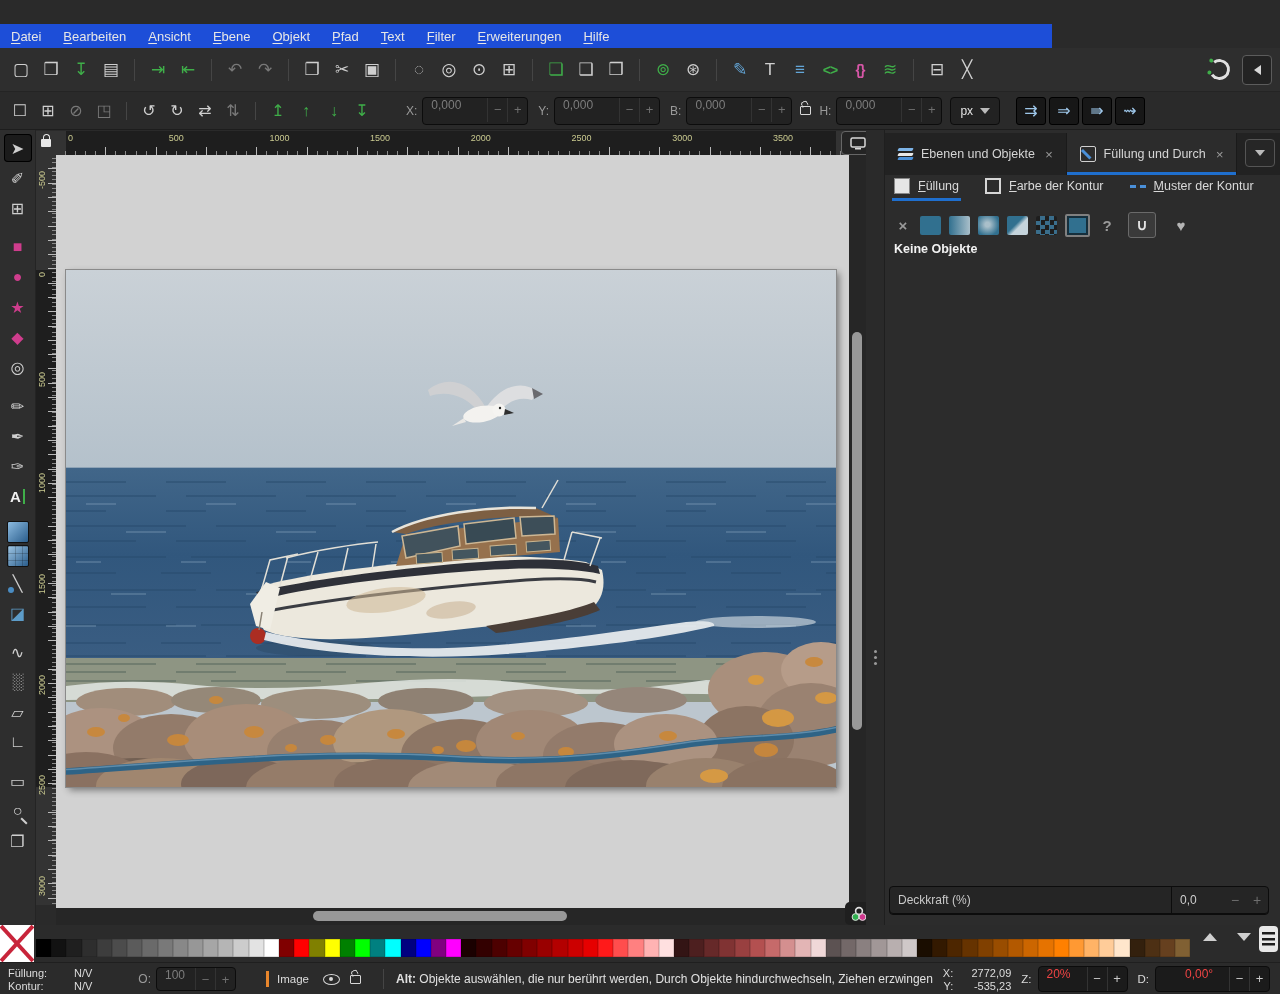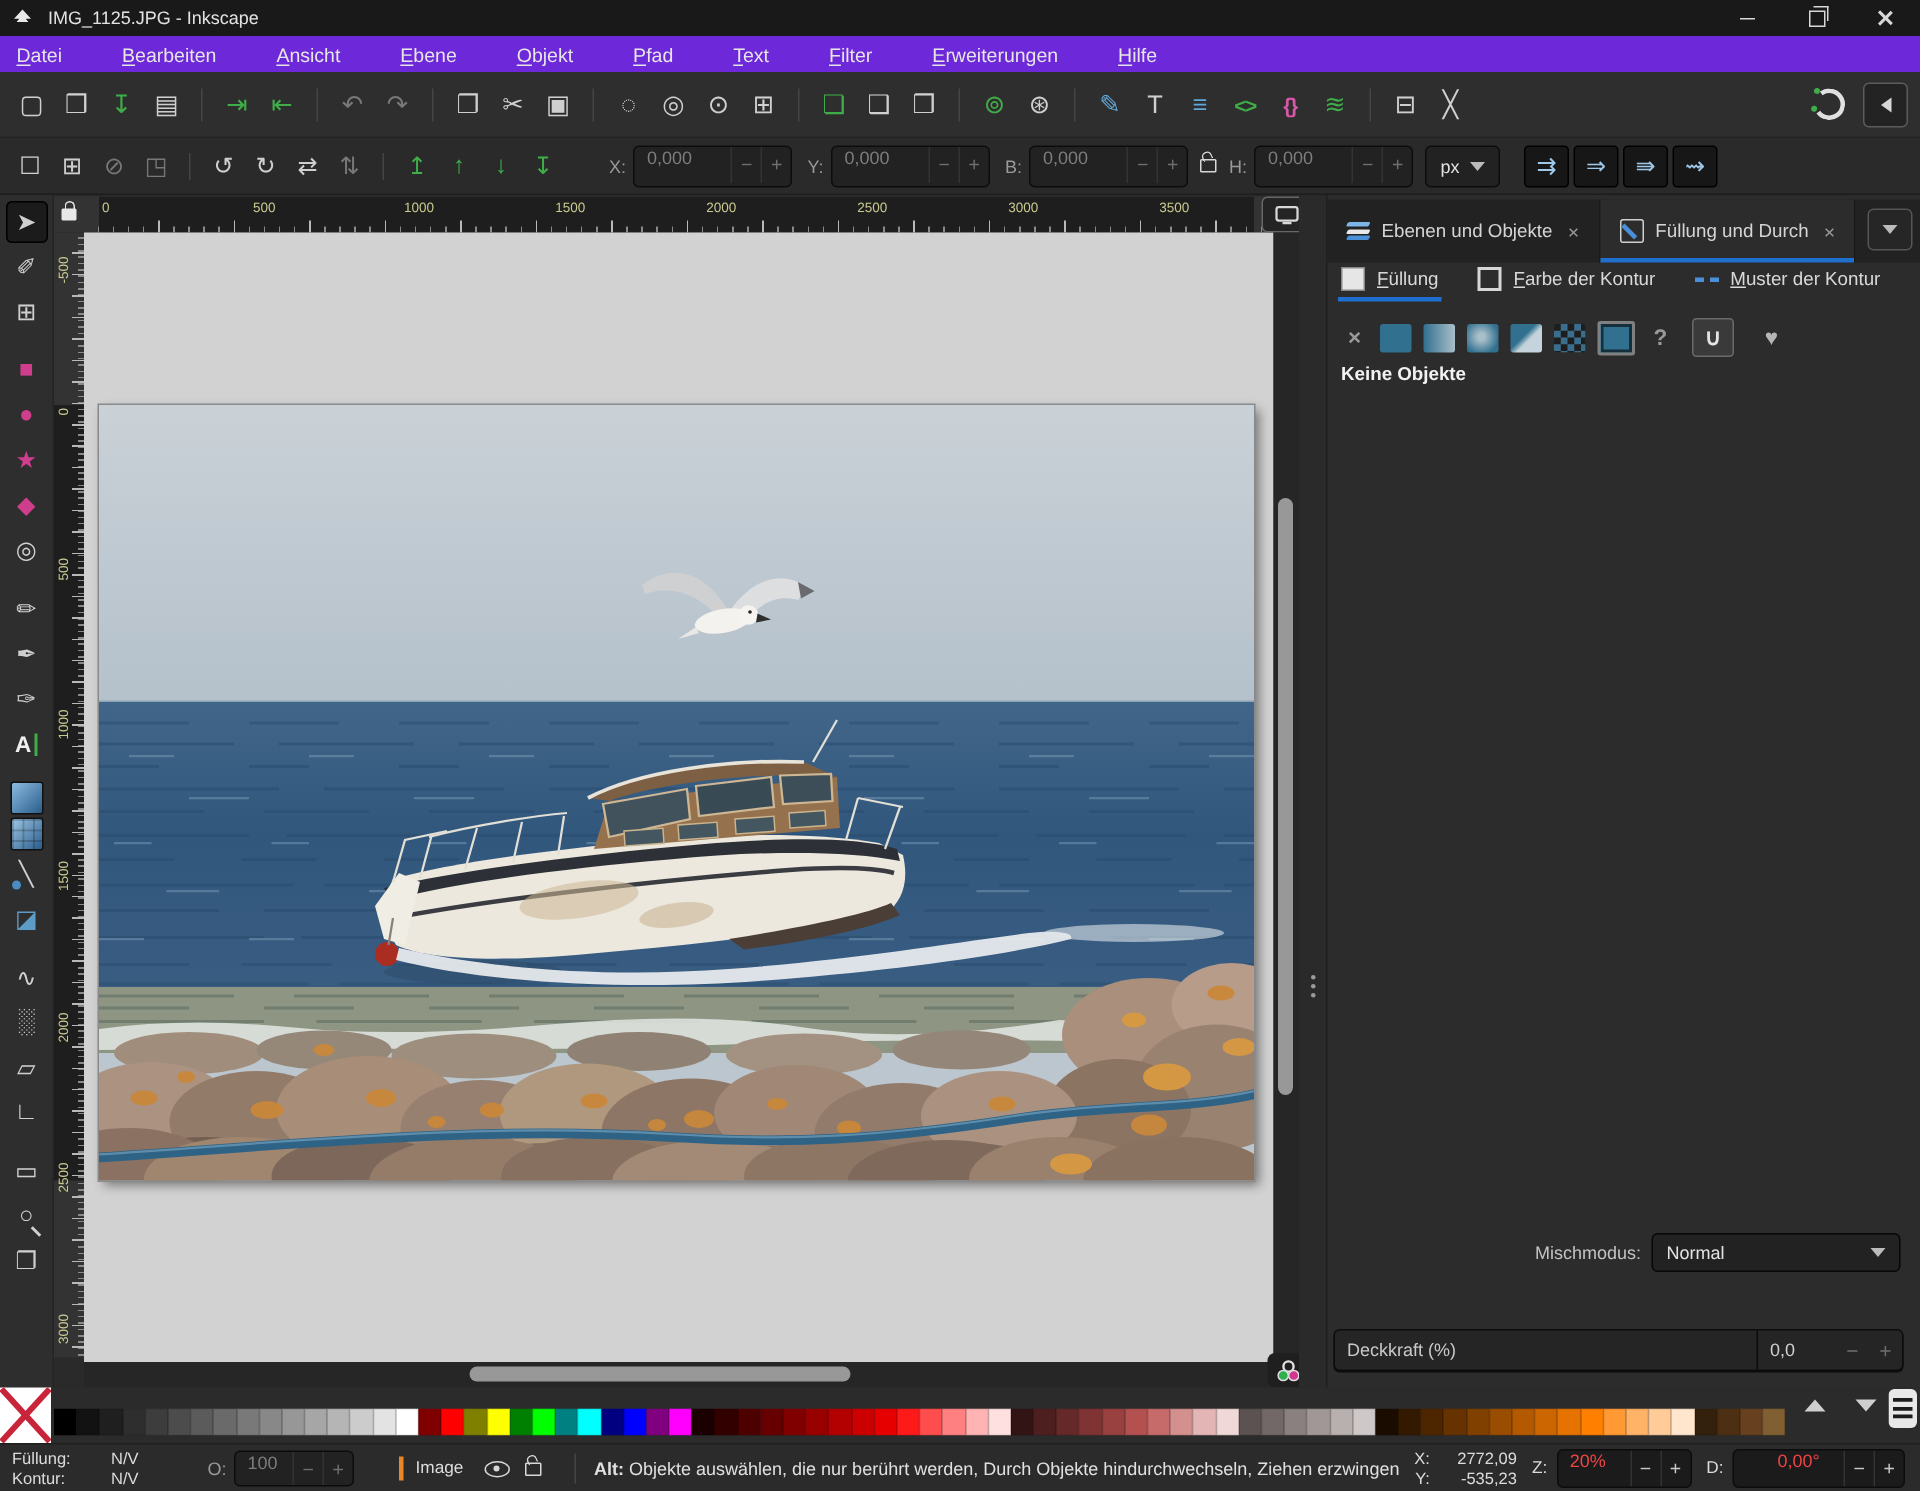--- a/index.html
+++ b/index.html
@@ -13,22 +13,22 @@
   #wincontrols{margin-left:auto;display:flex;height:100%;}
   .winbtn{width:46px;height:100%;display:flex;align-items:center;justify-content:center;}
   .wi-min{width:10px;height:1px;background:#d8d8d8;display:block;}
   .wi-max{width:9px;height:9px;border:1px solid #d8d8d8;position:relative;display:block;}
   .wi-max:before{content:"";position:absolute;left:2px;top:-4px;width:9px;height:9px;
                  border:1px solid #d8d8d8;border-bottom:none;border-left:none;}
   .wi-close{width:12px;height:12px;position:relative;display:block;}
   .wi-close:before,.wi-close:after{content:"";position:absolute;left:5px;top:0;width:1.5px;height:12px;background:#d8d8d8;}
   .wi-close:before{transform:rotate(45deg);} .wi-close:after{transform:rotate(-45deg);}
   
-  #menubar{position:absolute;left:0;top:24px;width:1280px;height:24px;background:#6d28d9;
-           display:flex;align-items:center;font-size:13px;gap:18px;}
+  #menubar{position:absolute;left:0;top:24px;width:1052px;height:24px;background:#1d4ed8;
+           display:flex;align-items:center;font-size:13px;}
   .menu-item{padding:3px 11px;color:#e6e6e6;}
   .menu-item u{text-decoration:underline;text-underline-offset:2px;}
   
   #toolbar1{position:absolute;left:0;top:48px;width:1280px;height:44px;background:#2e2e2e;
             display:flex;align-items:center;padding-left:6px;box-sizing:border-box;border-bottom:1px solid #242424;}
   #toolbar2{position:absolute;left:0;top:92px;width:1280px;height:38px;background:#2a2a2a;
             display:flex;align-items:center;padding-left:6px;box-sizing:border-box;border-bottom:1px solid #1d1d1d;}
   .tb-btn{width:30px;height:30px;display:flex;align-items:center;justify-content:center;
           font-size:17px;color:#cfcfcf;position:relative;flex:0 0 auto;}
   #toolbar2 .tb-btn{width:28px;height:26px;font-size:16px;}
@@ -177,39 +177,20 @@
   #status-z,#status-d{display:flex;align-items:center;gap:6px;margin-right:10px;}
   #status-z .spin,#status-d .spin{height:24px;background:#1b1b1b;}
   #status-z .spin-val{width:40px;} #status-d .spin-val{width:44px;padding-left:29px;}
   .tb-glyph{font-style:normal;}
 </style>
 </head>
 <body>
 
 <div id="app">
 
-  <div id="titlebar">
-    <span id="app-logo">
-      <svg width="14" height="14" viewBox="0 0 16 16">
-          <path d="M8 1.5 L14.5 8.5 L10.5 8.5 L12.5 11 L3.5 11 L5.5 8.5 L1.5 8.5 Z" fill="#e8e8e8"></path>
-        </svg>
-    </span>
-    <span id="title">IMG_1125.JPG - Inkscape</span>
-    <div id="wincontrols">
-      <div class="winbtn">
-          <i class="wi-min"></i>
-        </div>
-      <div class="winbtn">
-          <i class="wi-max"></i>
-        </div>
-      <div class="winbtn">
-          <i class="wi-close"></i>
-        </div>
-    </div>
-  </div>
 
   <div id="menubar">
       <span class="menu-item mnemonic"><u>D</u>atei</span>
       <span class="menu-item mnemonic"><u>B</u>earbeiten</span>
       <span class="menu-item mnemonic"><u>A</u>nsicht</span>
       <span class="menu-item mnemonic"><u>E</u>bene</span>
       <span class="menu-item mnemonic"><u>O</u>bjekt</span>
       <span class="menu-item mnemonic"><u>P</u>fad</span>
       <span class="menu-item mnemonic"><u>T</u>ext</span>
       <span class="menu-item mnemonic"><u>F</u>ilter</span>
@@ -725,27 +706,20 @@
         <span class=" sq meshg"></span>
         <span class=" sq patt"></span>
         <span class=" sq swt"></span>
         <span class=" pbx">?</span>
         <span class=" frule on">∪</span>
         <span class=" frule">♥</span>
       </div>
 
     <div id="empty-text">Keine Objekte</div>
 
-    <div id="blend-row">
-      <span id="blend-label">Mischmodus:</span>
-      <div id="blend-dd">
-        <span>Normal</span>
-        <i class="caret-down"></i>
-      </div>
-    </div>
 
     <div class="sliderrow" id="blur-row">
       <span class="slabel">Unschärfe (%)</span>
       <span class="sval">0,0</span>
       <span class="sbtn sb-minus"></span>
       <span class="sbtn sb-plus"></span>
     </div>
     <div class="sliderrow" id="opacity-row">
       <span class="slabel">Deckkraft (%)</span>
       <span class="sval">0,0</span>

